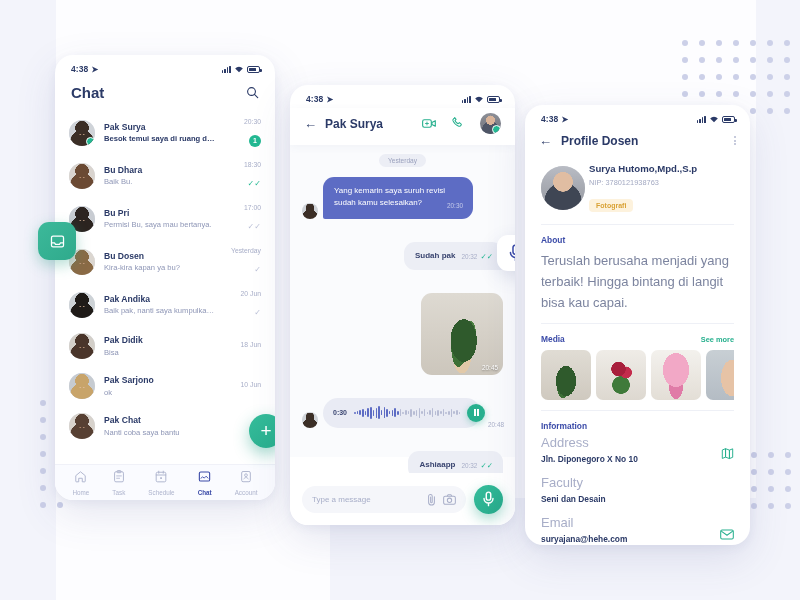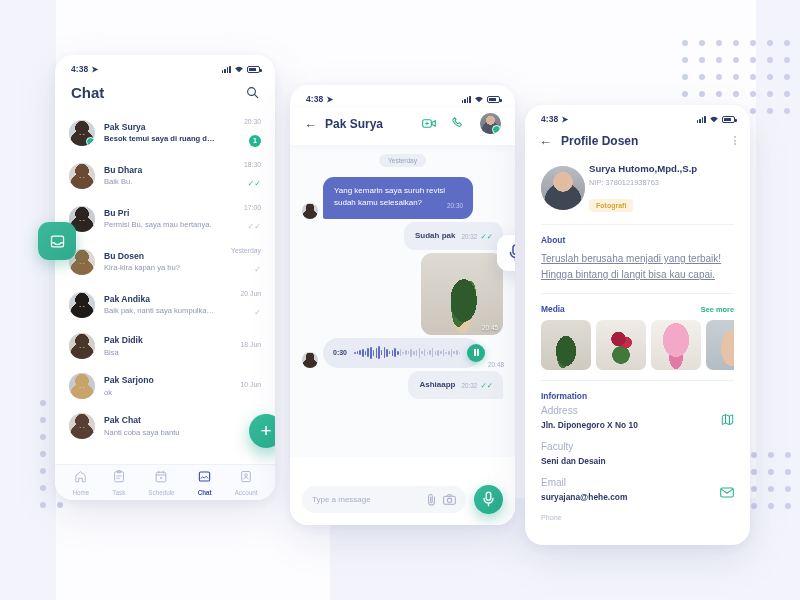--- a/index.html
+++ b/index.html
@@ -129,21 +129,21 @@
   .back-arrow { font-size: 13px; color: #2b3a67; font-weight: bold; }
   .conv-name { font-size: 12px; font-weight: bold; color: #2b3a67; flex: 1; }
   .hdr-ico { margin-left: 2px; }
   .conv-body {
     background: #fafbfd; padding: 9px 12px 0; height: 312px; position: relative;
   }
   .daypill {
     margin: 0 auto 10px; width: fit-content; background: #eceef5;
     color: #9aa1bd; font-size: 6.6px; border-radius: 8px; padding: 3px 9px;
   }
-  .msg-row { display: flex; align-items: flex-end; gap: 5px; margin-bottom: 3px; }
+  .msg-row { display: flex; align-items: flex-end; gap: 5px; margin-bottom: 23px; }
   .msg-row.out { justify-content: flex-end; }
   .msg-av { width: 16px; height: 16px; border-radius: 50%; overflow: hidden; flex: 0 0 16px; background:#d8dce6; }
   .bubble {
     max-width: 150px; padding: 8px 10px 8px 11px; font-size: 8px;
     line-height: 1.5; position: relative;
   }
   .bubble.in {
     background: #5d6cc4; color: #fff;
     border-radius: 11px 11px 11px 2px;
   }
@@ -212,25 +212,25 @@
   .prof-nip { font-size: 7.4px; color: #a3a9c2; margin-bottom: 7px; }
   .tag {
     display: inline-block; background: #fdf2dd; color: #d9a236;
     font-size: 7px; border-radius: 4px; padding: 3px 7px; font-weight: bold;
   }
   .divider { height: 1px; background: #eef0f6; margin: 0 16px; }
   .sect { padding: 10px 16px 10px; }
   .sect-head { display:flex; align-items:center; justify-content:space-between; margin-bottom: 6px; }
   .sect-title { font-size: 8.4px; font-weight: bold; color: #3b4ba8; }
   .see-more { font-size: 7.4px; color: #27b08e; font-weight: bold; }
-  .about-txt { font-size: 10px; line-height: 1.6; color: #7c849f; text-decoration: underline; }
+  .about-txt { font-size: 13px; line-height: 1.6; color: #7c849f; }
   .media-row { display: flex; gap: 5px; overflow: hidden; }
   .media-thumb { width: 50px; height: 50px; border-radius: 7px; flex: 0 0 50px; overflow: hidden; position: relative; background:#e8e6e1; }
   .info-item { padding: 0 16px 11px; display: flex; align-items: flex-end; justify-content: space-between; }
-  .info-lbl { font-size: 10px; color: #a8aec8; margin-bottom: 4px; }
+  .info-lbl { font-size: 13px; color: #a8aec8; margin-bottom: 4px; }
   .info-val { font-size: 8.4px; font-weight: bold; color: #2b3a67; }
   .info-ico { color: #27b08e; }
   .cut-lbl { font-size: 7.2px; color: #b8bdd2; padding: 0 16px; }
 </style>
 </head>
 <body>
 
 <div id="canvas">
 
   <div class="bg-block" style="left:0;top:0;width:56px;height:600px;"></div>

